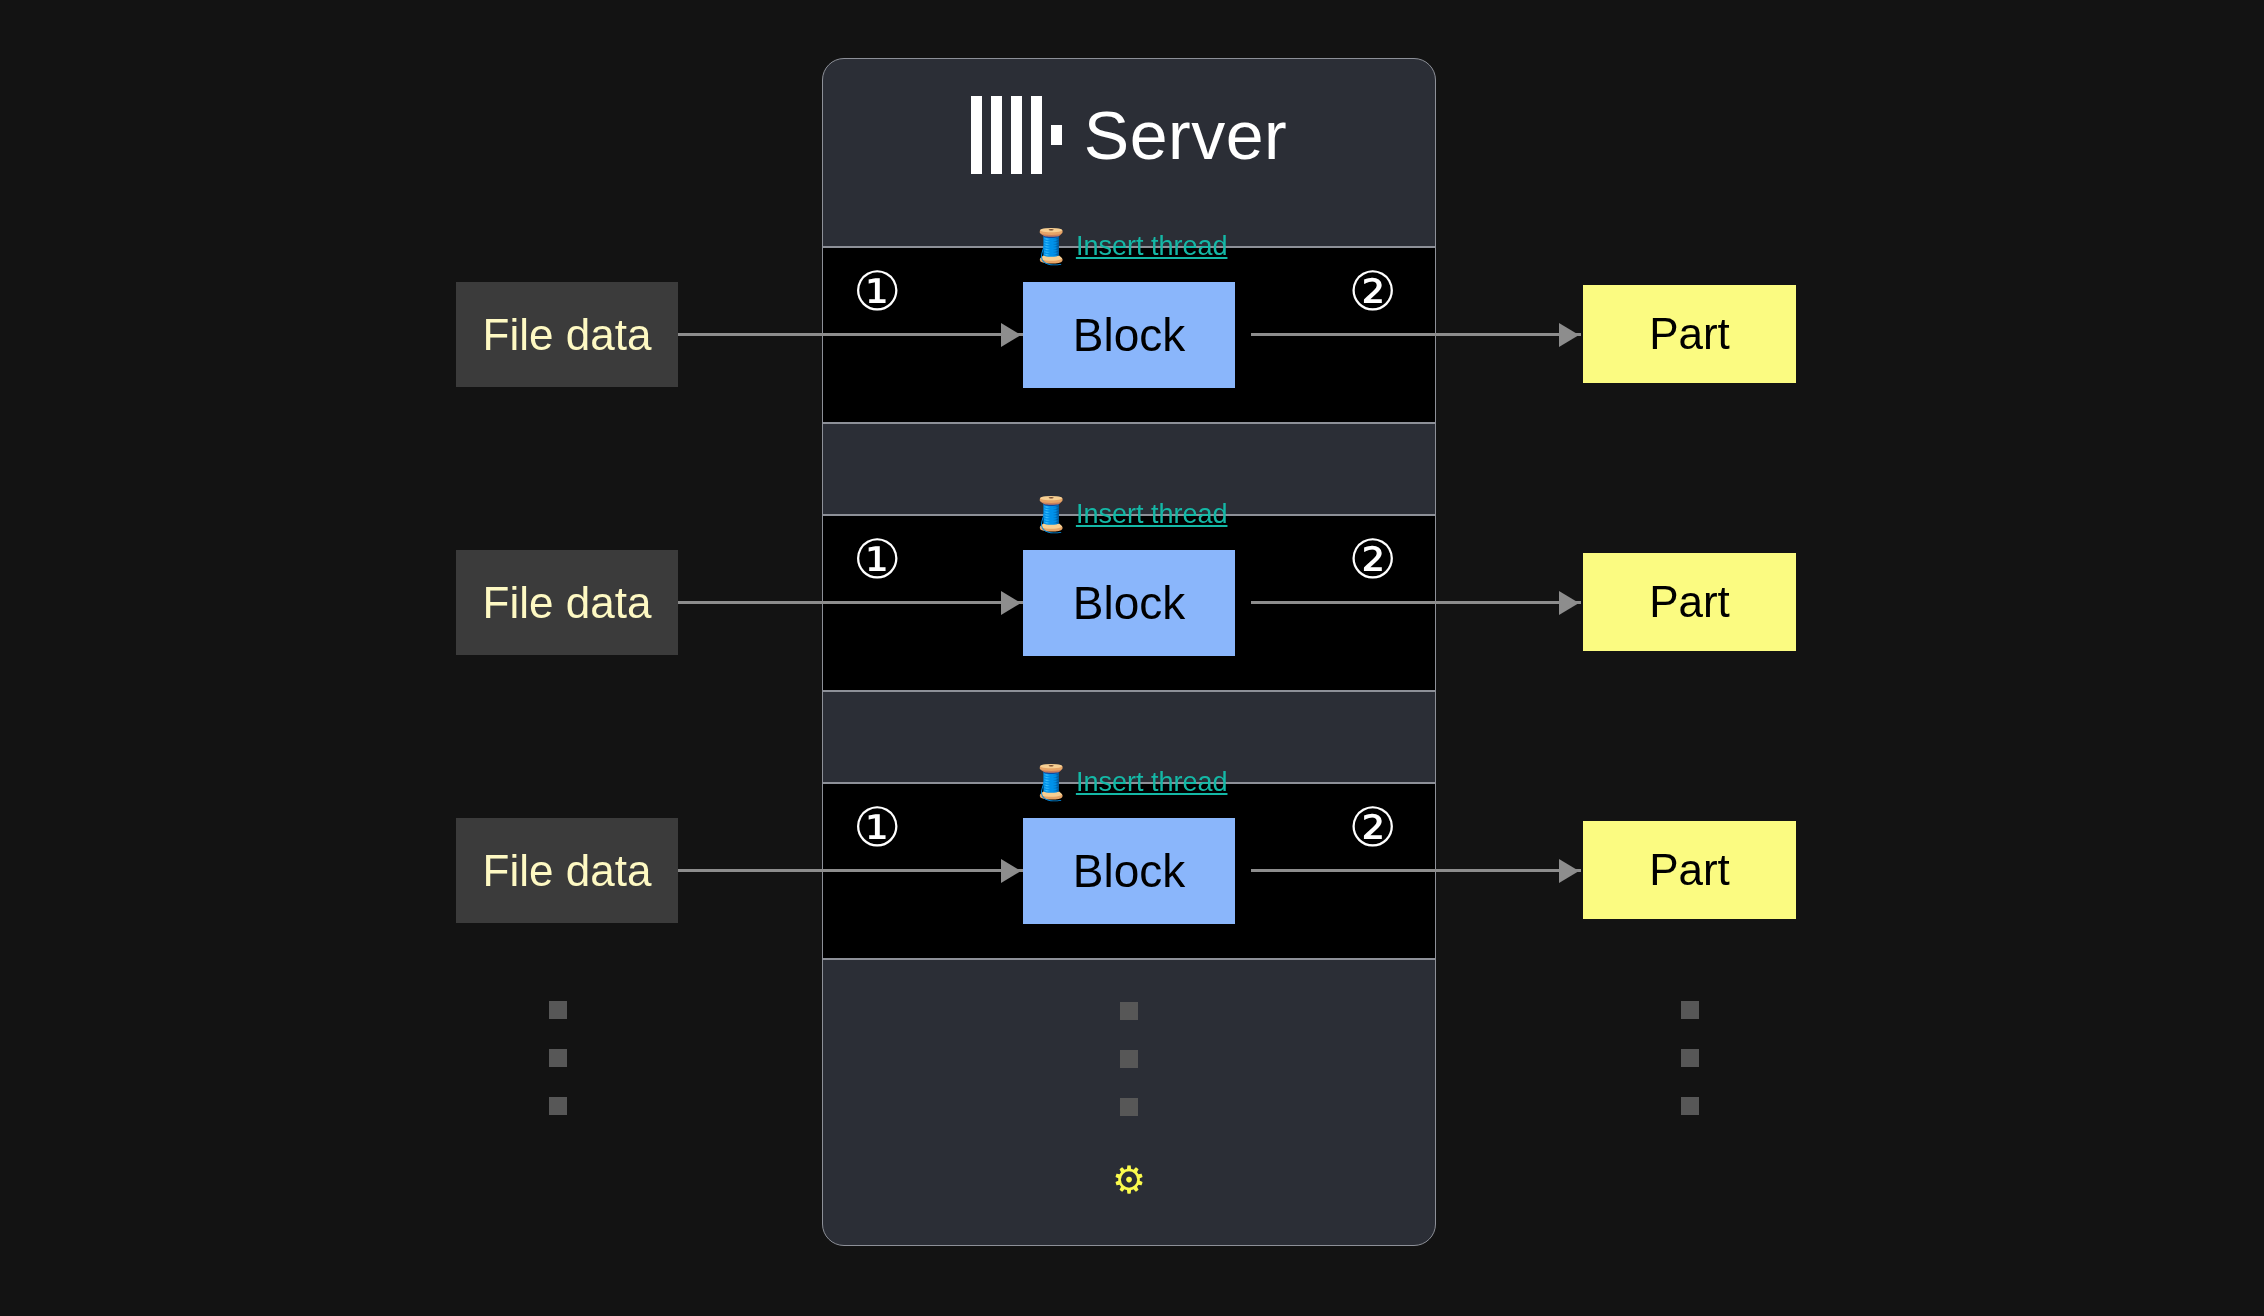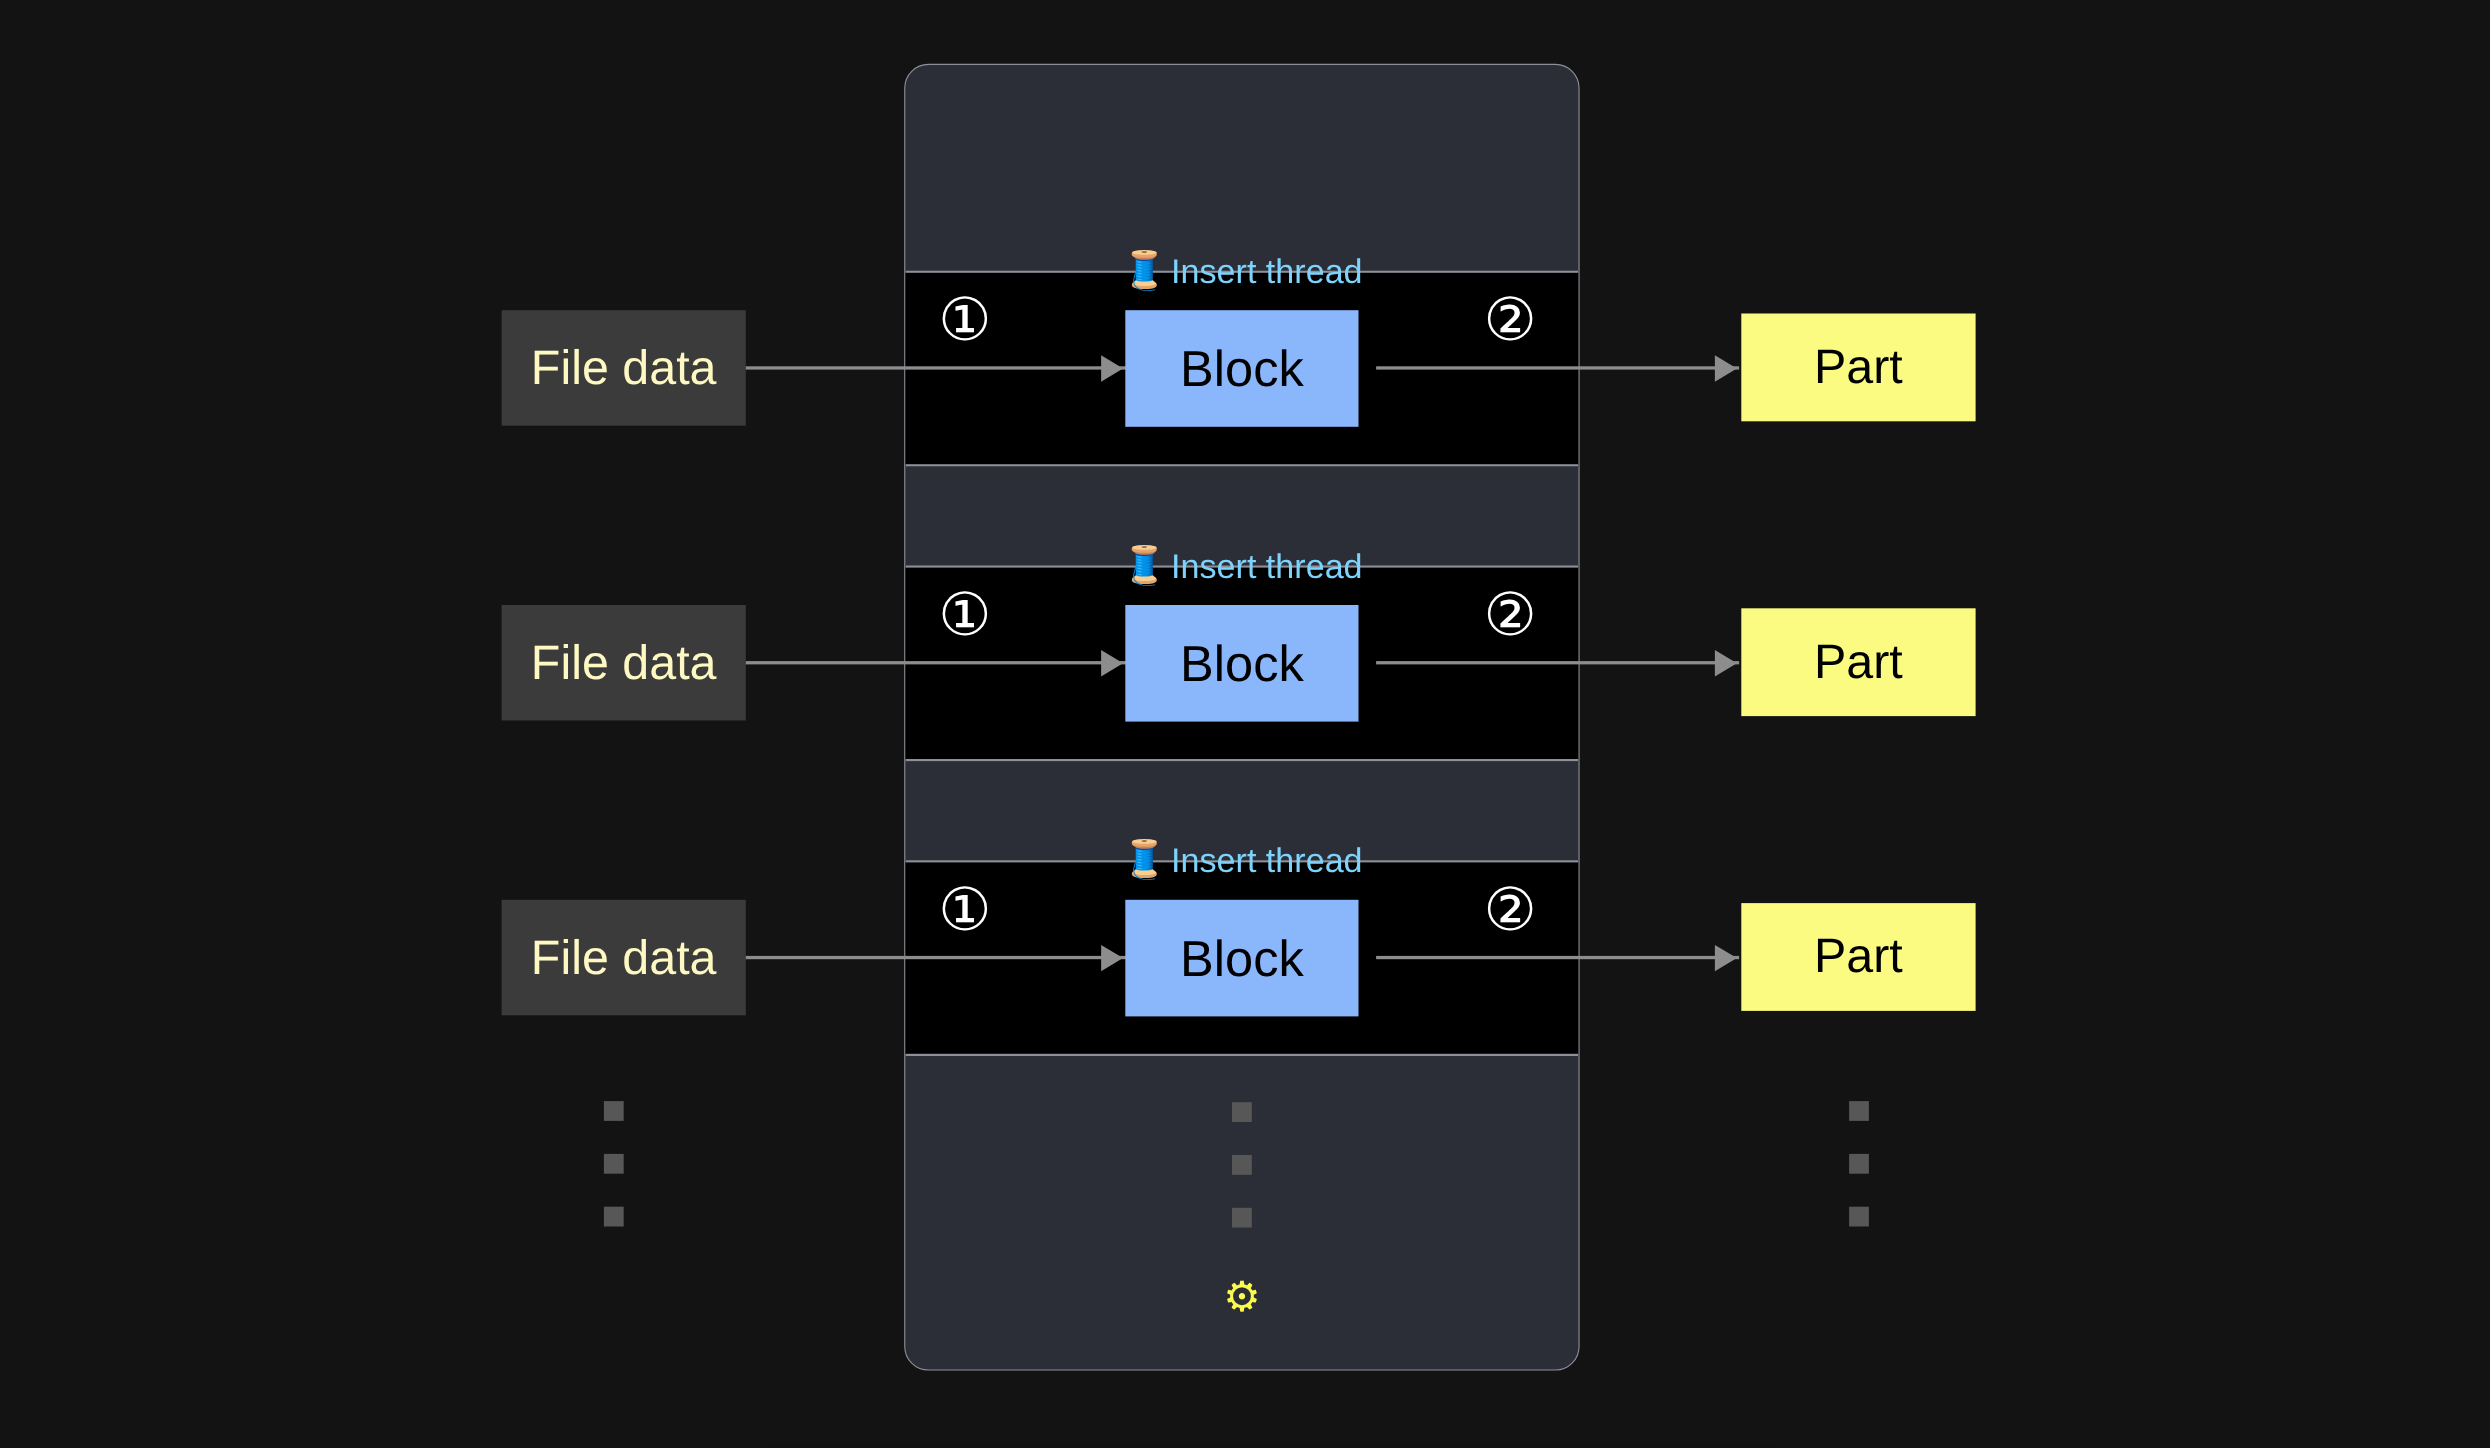--- a/index.html
+++ b/index.html
@@ -103,25 +103,26 @@
   }
   .tl-1 { top: 187px; }
   .tl-2 { top: 455px; }
   .tl-3 { top: 723px; }
 
   .thread-emoji {
     font-size: 34px;
     line-height: 1;
   }
   .thread-text {
-    color: #7dd3fc;
-    font-size: 31px;
+    color: #14b8a6;
+    font-size: 27px;
     background: transparent;
     line-height: 1;
     padding-left: 1px;
+    text-decoration: underline;
   }
 
   
   .step-num {
     position: absolute;
     color: #ffffff;
     font-size: 54px;
     line-height: 1;
     z-index: 4;
   }
@@ -264,20 +265,30 @@
   </div>
   <div class="part-box" style="left:1583px; top:553px;">
     <span>Part</span>
   </div>
   <div class="part-box" style="left:1583px; top:821px;">
     <span>Part</span>
   </div>
 
   <div class="server-panel">
 
+    <div class="server-header">
+      <span class="ch-logo">
+        <span class="bar"></span>
+          <span class="bar"></span>
+          <span class="bar"></span>
+          <span class="bar"></span>
+          <span class="dot"></span>
+      </span>
+      <span class="server-title">Server</span>
+    </div>
 
     <div class="thread-band band-1">
       <span class="step-num step-1">①</span>
       <span class="step-num step-2">②</span>
       <div class="block-box">
         <span>Block</span>
       </div>
     </div>
     <div class="thread-label tl-1">
       <span class="thread-emoji">🧵</span>

